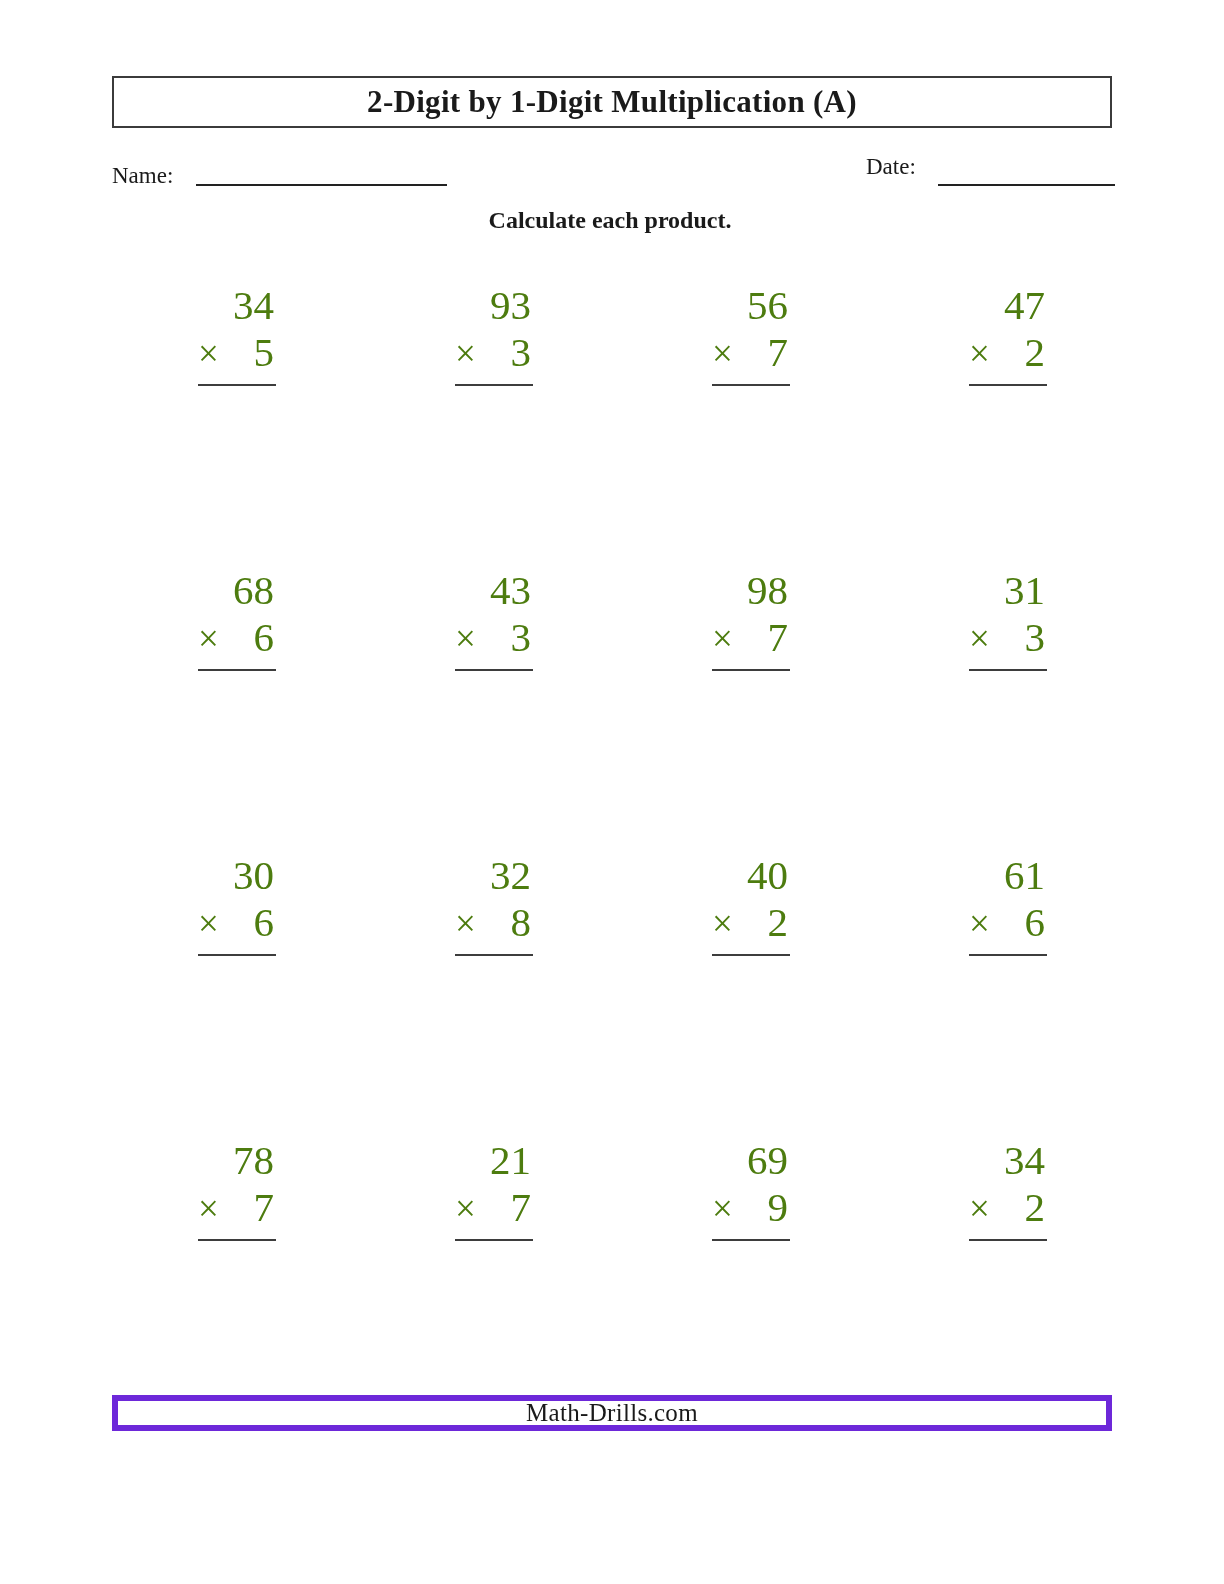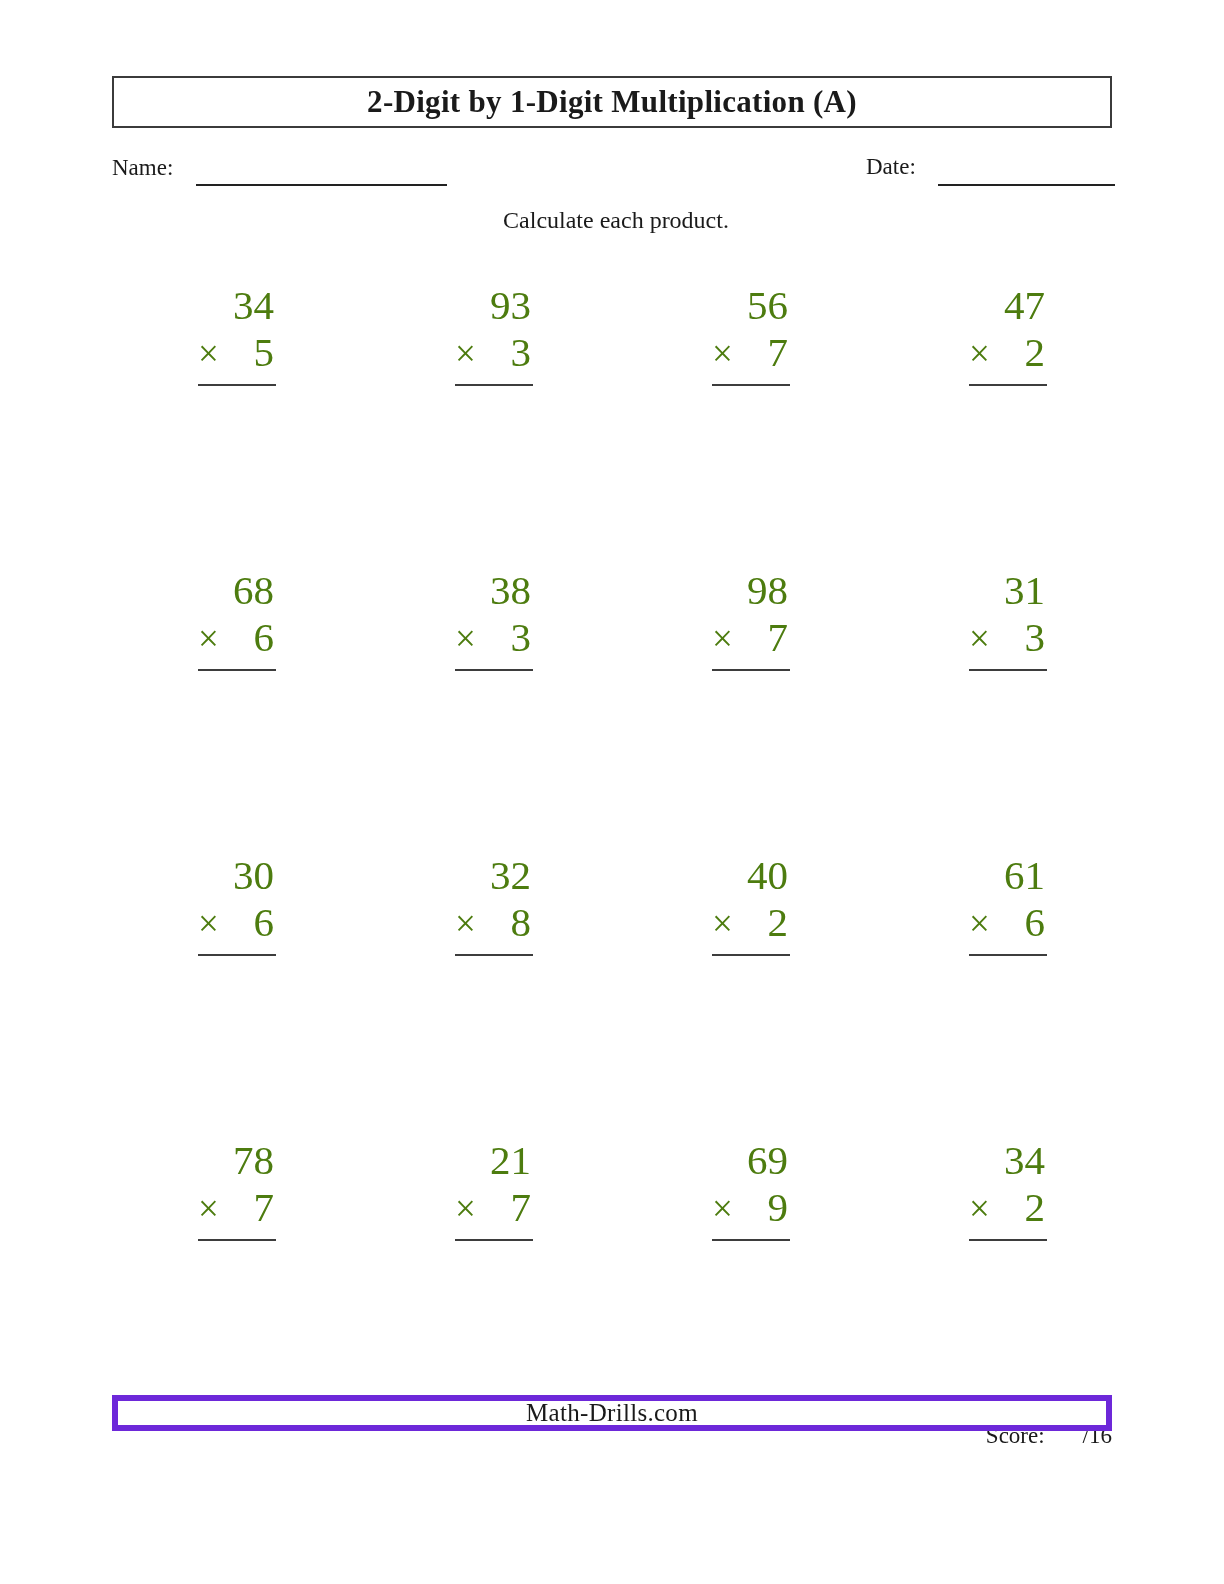--- a/index.html
+++ b/index.html
@@ -20,29 +20,30 @@
     width: 1000px; height: 52px;
     border: 2px solid #3b3b3b;
     display: flex; align-items: center; justify-content: center;
   }
   .title-text {
     font-size: 31px;
     font-weight: bold;
     letter-spacing: 0.3px;
     white-space: nowrap;
   }
-  .name-label { position: absolute; left: 112px; top: 155px; font-size: 23px; }
+  .name-label { position: absolute; left: 112px; top: 163px; font-size: 23px; }
   .name-line  { position: absolute; left: 196px; top: 184px; width: 251px; border-top: 2px solid #222; }
   .date-label { position: absolute; left: 866px; top: 154px; font-size: 23px; }
   .date-line  { position: absolute; left: 938px; top: 184px; width: 177px; border-top: 2px solid #222; }
   .instruction {
     position: absolute;
-    left: 116px; top: 207px; width: 1000px;
+    left: 110px; top: 207px; width: 1000px;
     text-align: center;
     font-size: 24px;
+    font-weight: bold;
   }
   .problems-grid {
     position: absolute;
     left: 112px; top: 282px;
     display: grid;
     grid-template-columns: repeat(4, 257px);
     grid-auto-rows: 285px;
   }
   .problem-cell { padding-left: 86px; }
   .problem {
@@ -140,21 +141,21 @@
         <div class="multiplicand">68</div>
         <div class="mult-row">
           <span class="times-sign">×</span>
           <span>6</span>
         </div>
       </div>
     </div>
 
     <div class="problem-cell">
       <div class="problem">
-        <div class="multiplicand">38</div>
+        <div class="multiplicand">43</div>
         <div class="mult-row">
           <span class="times-sign">×</span>
           <span>3</span>
         </div>
       </div>
     </div>
 
     <div class="problem-cell">
       <div class="problem">
         <div class="multiplicand">98</div>
@@ -250,21 +251,18 @@
         <div class="multiplicand">34</div>
         <div class="mult-row">
           <span class="times-sign">×</span>
           <span>2</span>
         </div>
       </div>
     </div>
 
   </div>
 
-  <div class="score-row">
-    <span>Score:</span><span class="score-total">/16</span>
-  </div>
 
   <div class="footer-box">
     <div class="footer-text">Math-Drills.com</div>
   </div>
 
 </div>
 
 </body></html>

